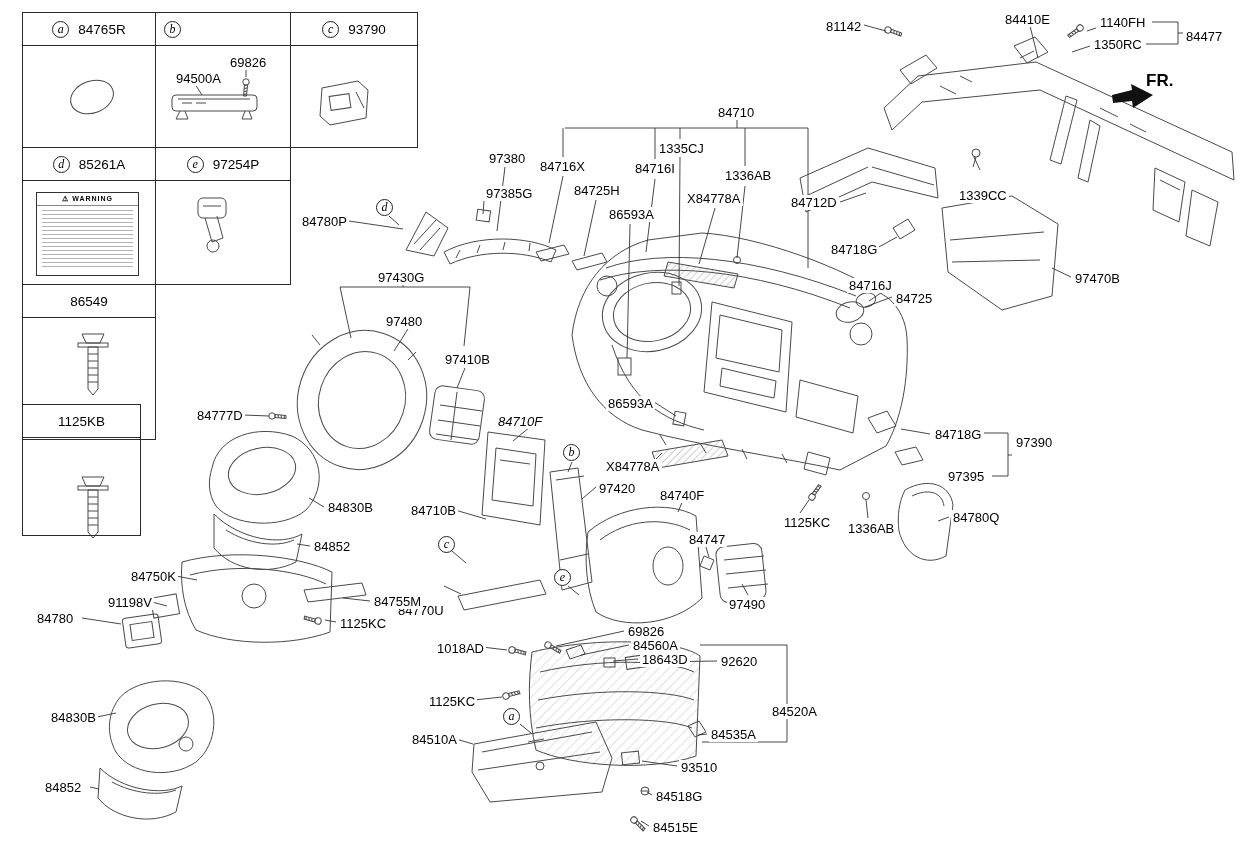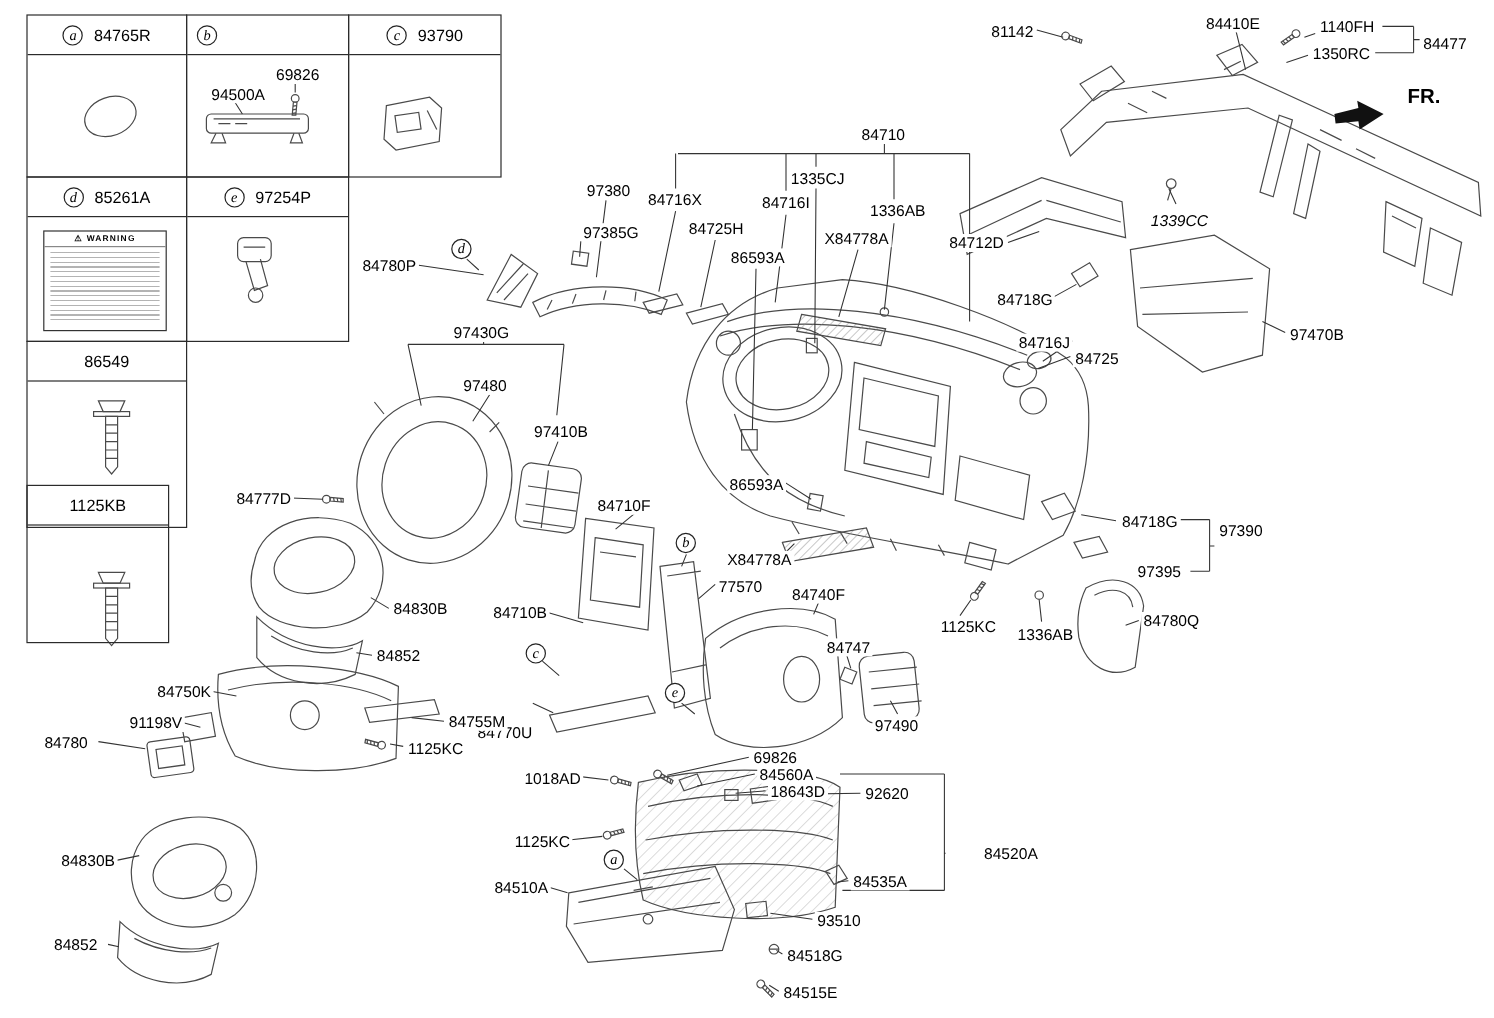--- a/index.html
+++ b/index.html
@@ -15,21 +15,21 @@
   .lhdr { position:absolute; left:0; top:0; right:0; height:33px; border-bottom:1px solid #2b2b2b;
       display:flex; align-items:center; justify-content:center; gap:9px; font-size:13.5px; }
   .co { display:inline-block; width:17px; height:17px; border:1px solid #222; border-radius:50%;
       font:italic 12px "Liberation Serif",serif; text-align:center; line-height:15px; flex:0 0 auto; }
   .warning { position:absolute; left:36px; top:192px; width:103px; height:84px; border:1px solid #333; z-index:3; background:#fff; }
   .warning .wtitle { font-size:7px; font-weight:bold; text-align:center; border-bottom:1px solid #888; padding:2px 0; letter-spacing:1px; }
   .warning .tl { margin:4px 5px 0 5px; height:58px;
       background:repeating-linear-gradient(#9a9a9a 0 1px, transparent 1px 4px); opacity:.75; }
   .dashed-box { position:absolute; left:22px; top:658px; width:210px; height:178px; border:2px dashed #777; z-index:2; }
   .bs-caption { position:absolute; left:7px; top:6px; font-size:13px; white-space:nowrap; background:#fff; padding:0 2px; }
-  .fr { position:absolute; left:1146px; top:71px; z-index:4; font-size:17px; font-weight:bold;margin-left:27px; }
+  .fr { position:absolute; left:1146px; top:71px; z-index:4; font-size:17px; font-weight:bold; }
 </style>
 </head>
 <body>
 
 <div id="canvas">
 
   <svg class="art" width="1245" height="848" viewBox="0 0 1245 848">
     <defs>
       <pattern id="hatch" width="5" height="5" patternUnits="userSpaceOnUse" patternTransform="rotate(45)">
         <line x1="0" y1="0" x2="0" y2="5" stroke="#8a8a8a" stroke-width="0.8"></line>
@@ -262,21 +262,21 @@
 
 
   <div class="fr">FR.</div>
 
   <div id="label-layer">
       <div class="part-label" style="left: 824px; top: 19px;">81142</div>
       <div class="part-label" style="left: 1003px; top: 12px;">84410E</div>
       <div class="part-label" style="left: 1098px; top: 15px;">1140FH</div>
       <div class="part-label" style="left: 1092px; top: 37px;">1350RC</div>
       <div class="part-label" style="left: 1184px; top: 29px;">84477</div>
-      <div class="part-label" style="left: 957px; top: 176px; font-style: italic;">1339CC</div>
+      <div class="part-label" style="left: 957px; top: 188px;">1339CC</div>
       <div class="part-label" style="left: 1073px; top: 271px;">97470B</div>
       <div class="part-label" style="left: 716px; top: 105px;">84710</div>
       <div class="part-label" style="left: 657px; top: 141px;">1335CJ</div>
       <div class="part-label" style="left: 538px; top: 159px;">84716X</div>
       <div class="part-label" style="left: 633px; top: 161px;">84716I</div>
       <div class="part-label" style="left: 723px; top: 168px;">1336AB</div>
       <div class="part-label" style="left: 572px; top: 183px;">84725H</div>
       <div class="part-label" style="left: 685px; top: 191px;">X84778A</div>
       <div class="part-label" style="left: 487px; top: 151px;">97380</div>
       <div class="part-label" style="left: 484px; top: 186px;">97385G</div>
@@ -287,23 +287,23 @@
       <div class="part-label" style="left: 847px; top: 278px;">84716J</div>
       <div class="part-label" style="left: 894px; top: 291px;">84725</div>
       <div class="part-label" style="left: 376px; top: 270px;">97430G</div>
       <div class="part-label" style="left: 384px; top: 314px;">97480</div>
       <div class="part-label" style="left: 443px; top: 352px;">97410B</div>
       <div class="part-label" style="left: 195px; top: 408px;">84777D</div>
       <div class="part-label" style="left: 606px; top: 396px;">86593A</div>
       <div class="part-label" style="left: 933px; top: 427px;">84718G</div>
       <div class="part-label" style="left: 1014px; top: 435px;">97390</div>
       <div class="part-label" style="left: 946px; top: 469px;">97395</div>
-      <div class="part-label" style="left: 496px; top: 414px;">84710F</div>
+      <div class="part-label" style="left: 496px; top: 414px; font-style: italic;">84710F</div>
       <div class="part-label" style="left: 604px; top: 459px;">X84778A</div>
-      <div class="part-label" style="left: 597px; top: 481px;">77570</div>
+      <div class="part-label" style="left: 597px; top: 481px;">97420</div>
       <div class="part-label" style="left: 658px; top: 488px;">84740F</div>
       <div class="part-label" style="left: 326px; top: 500px;">84830B</div>
       <div class="part-label" style="left: 409px; top: 503px;">84710B</div>
       <div class="part-label" style="left: 312px; top: 539px;">84852</div>
       <div class="part-label" style="left: 782px; top: 515px;">1125KC</div>
       <div class="part-label" style="left: 846px; top: 521px;">1336AB</div>
       <div class="part-label" style="left: 951px; top: 510px;">84780Q</div>
       <div class="part-label" style="left: 129px; top: 569px;">84750K</div>
       <div class="part-label" style="left: 106px; top: 595px;">91198V</div>
       <div class="part-label" style="left: 35px; top: 611px;">84780</div>
@@ -311,21 +311,21 @@
       <div class="part-label" style="left: 372px; top: 594px;">84755M</div>
       <div class="part-label" style="left: 338px; top: 616px;">1125KC</div>
       <div class="part-label" style="left: 687px; top: 532px;">84747</div>
       <div class="part-label" style="left: 727px; top: 597px;">97490</div>
       <div class="part-label" style="left: 435px; top: 641px;">1018AD</div>
       <div class="part-label" style="left: 626px; top: 624px;">69826</div>
       <div class="part-label" style="left: 631px; top: 638px;">84560A</div>
       <div class="part-label" style="left: 640px; top: 652px;">18643D</div>
       <div class="part-label" style="left: 719px; top: 654px;">92620</div>
       <div class="part-label" style="left: 427px; top: 694px;">1125KC</div>
-      <div class="part-label" style="left: 818px; top: 704px;">84520A</div>
+      <div class="part-label" style="left: 770px; top: 704px;">84520A</div>
       <div class="part-label" style="left: 410px; top: 732px;">84510A</div>
       <div class="part-label" style="left: 709px; top: 727px;">84535A</div>
       <div class="part-label" style="left: 679px; top: 760px;">93510</div>
       <div class="part-label" style="left: 654px; top: 789px;">84518G</div>
       <div class="part-label" style="left: 651px; top: 820px;">84515E</div>
       <div class="part-label" style="left: 49px; top: 710px;">84830B</div>
       <div class="part-label" style="left: 43px; top: 780px;">84852</div>
       <div class="part-label" style="left: 174px; top: 71px;">94500A</div>
       <div class="part-label" style="left: 228px; top: 55px;">69826</div>
       <div class="callout-circle" style="left: 503px; top: 708px;">a</div>

